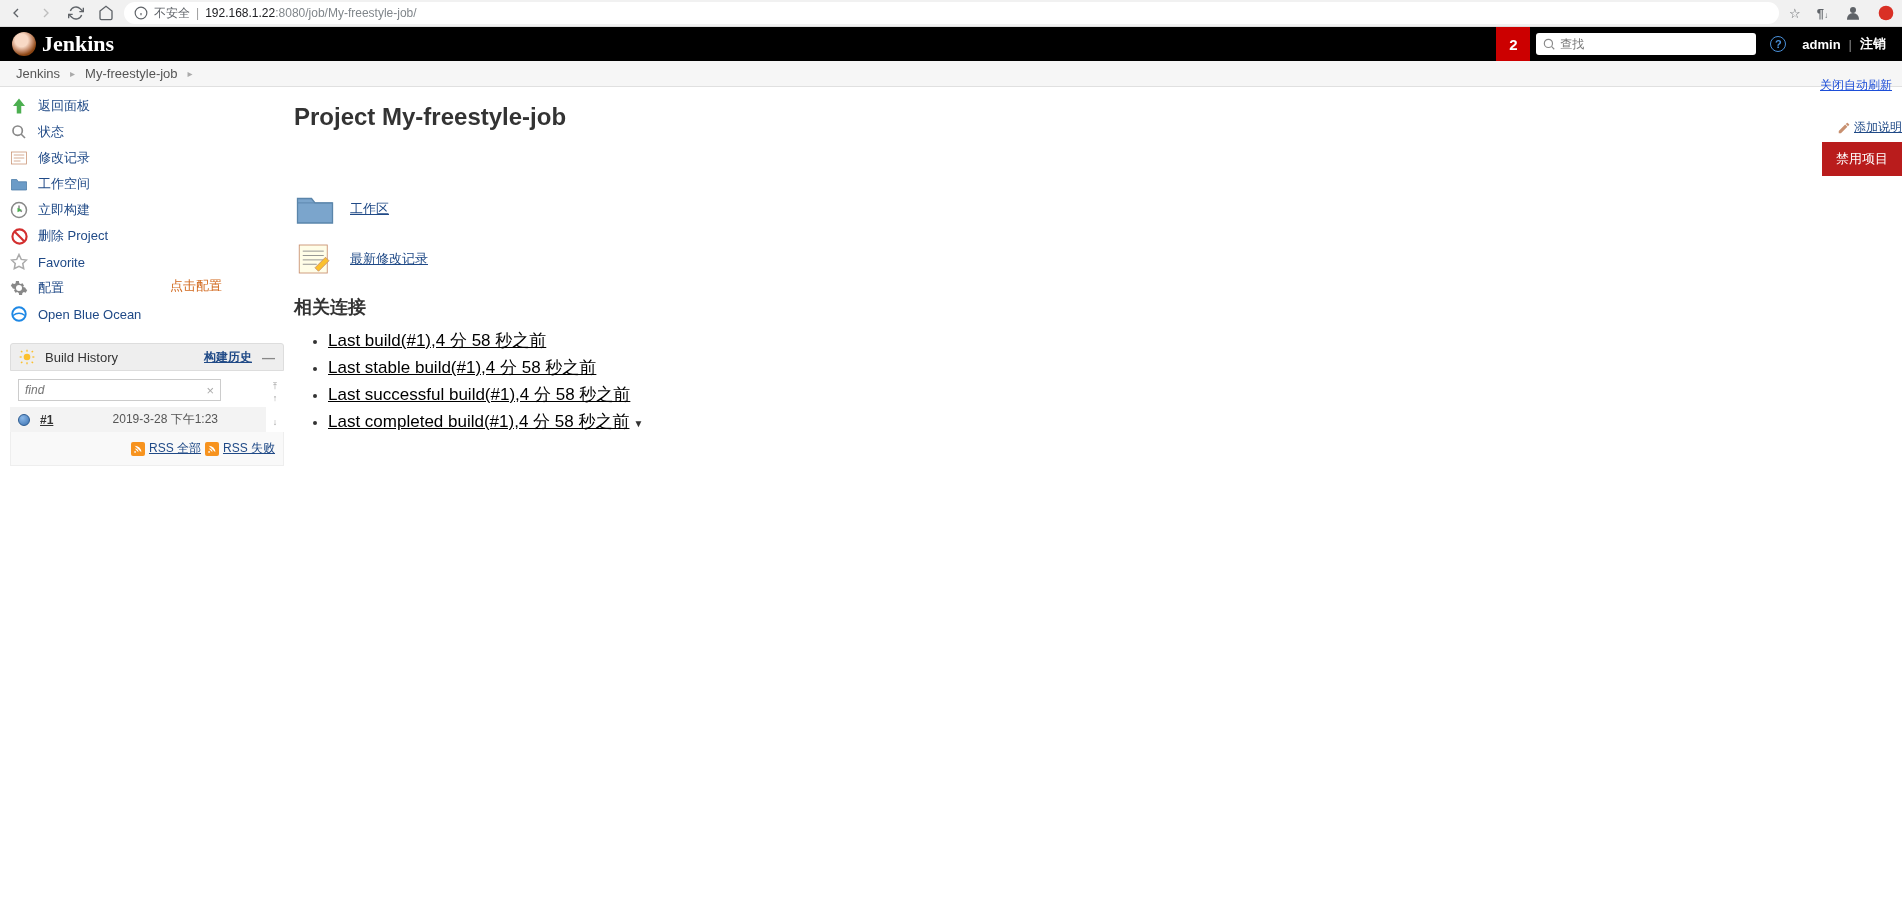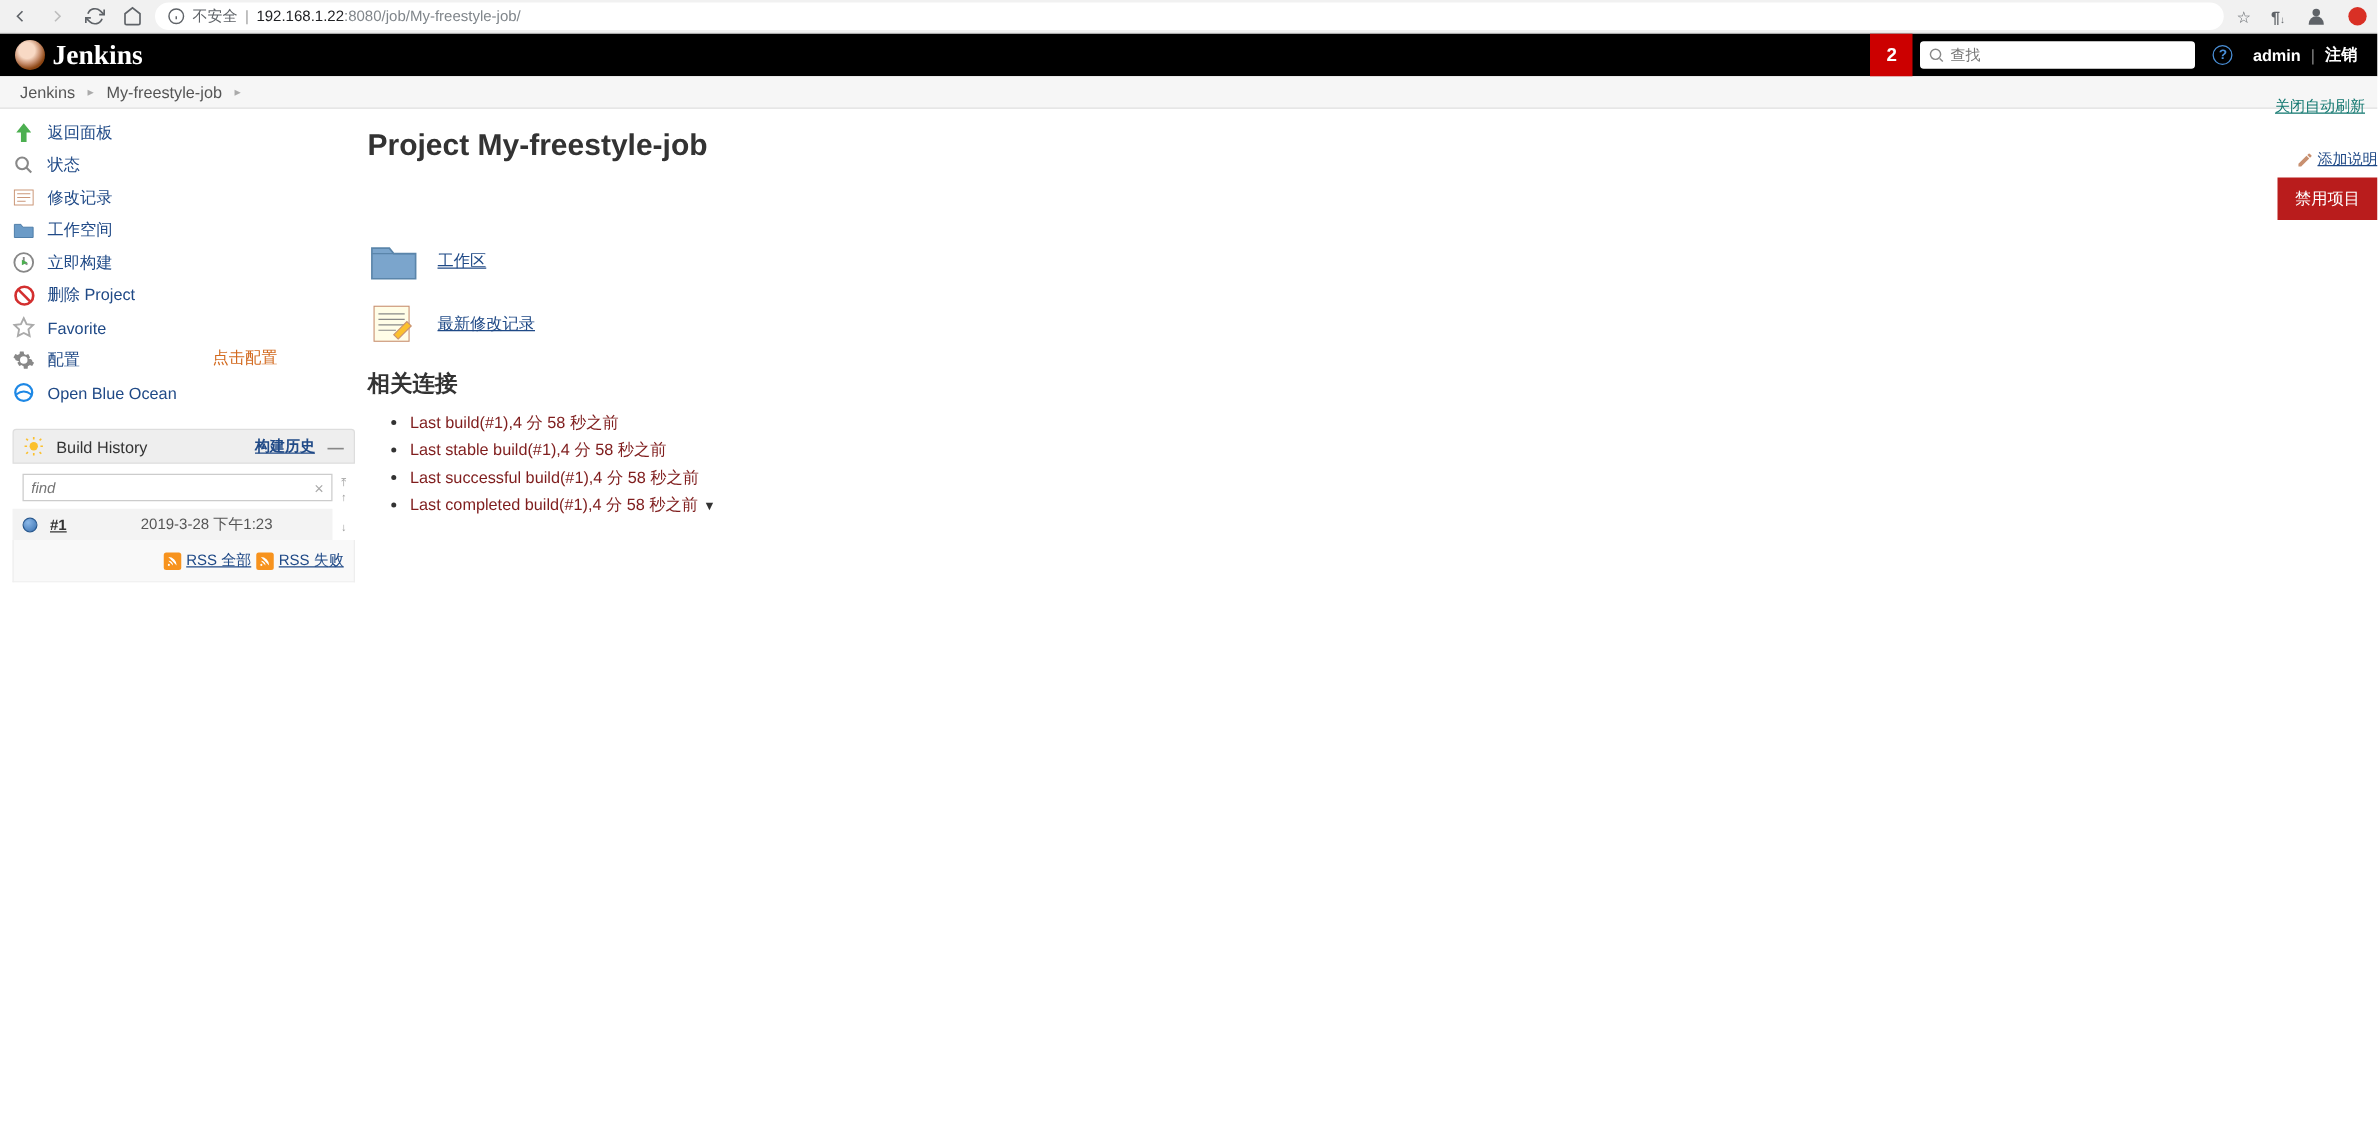--- a/index.html
+++ b/index.html
@@ -28,41 +28,41 @@
     .search-icon-glass { width: 14px; height: 14px; margin-right: 4px; }
     .help-circle { width: 16px; height: 16px; border: 1.5px solid #4a90d9; border-radius: 50%; color: #4a90d9; display: flex; align-items: center; justify-content: center; font-size: 11px; font-weight: bold; margin: 0 8px; }
     .user-link { color: #fff; font-weight: bold; font-size: 13px; margin: 0 8px; }
     .header-sep { color: #888; }
     
     
     .breadcrumbs-bar { background: #f6f6f6; border-bottom: 1px solid #e0e0e0; height: 26px; display: flex; align-items: center; justify-content: space-between; padding: 0 10px; font-size: 13px; }
     .crumbs { display: flex; align-items: center; gap: 4px; color: #555; }
     .crumb { padding: 0 6px; }
     .crumb-sep { color: #aaa; font-size: 10px; }
-    .auto-refresh { color: #0f766e; text-decoration: underline; font-size: 12px; margin-top: 24px; }
+    .auto-refresh { color: #1d4ed8; text-decoration: underline; font-size: 12px; margin-top: 24px; }
     
     
     .page-body { display: flex; }
     .side-panel { width: 294px; padding: 6px 0 0 0; }
     .main-panel { flex: 1; padding: 10px 16px 0 0; position: relative; }
     
     
     .tasks { padding: 0 0 6px 10px; }
     .task { display: flex; align-items: center; gap: 10px; height: 26px; color: #204a87; cursor: pointer; font-size: 13px; position: relative; }
     .task-icon { width: 18px; height: 18px; display: flex; align-items: center; justify-content: center; }
     .annotation { position: absolute; left: 160px; top: 2px; color: #d2691e; font-size: 13px; white-space: nowrap; }
     
     
     .build-history { margin: 10px 10px 0 10px; }
     .bh-header { background: #eee; border: 1px solid #ddd; border-radius: 3px 3px 0 0; height: 28px; display: flex; align-items: center; padding: 0 8px; gap: 10px; }
     .bh-weather { width: 16px; height: 16px; }
     .bh-title { font-weight: normal; color: #333; font-size: 13px; flex: 1; }
     .bh-trend { color: #204a87; text-decoration: underline; font-weight: bold; font-size: 12px; }
     .bh-dash { color: #888; font-weight: bold; }
-    .bh-search-row { display: flex; align-items: stretch; }
+    .bh-search-row { display: flex; align-items: stretch; gap: 45px; }
     .bh-search { flex: 1; border: 1px solid #ccc; margin: 8px 0 6px 8px; height: 22px; display: flex; align-items: center; padding: 0 6px; }
     .bh-search input { border: none; outline: none; flex: 1; font-style: italic; color: #888; font-size: 12px; }
     .bh-clear { color: #aaa; font-family: sans-serif; cursor: pointer; }
     .bh-arrows { width: 18px; display: flex; flex-direction: column; align-items: center; justify-content: center; gap: 1px; color: #999; font-size: 9px; padding-top: 6px; }
     .bh-row { display: flex; align-items: center; padding: 4px 8px; background: #f3f3f3; gap: 10px; }
     .status-ball { width: 12px; height: 12px; border-radius: 50%; background: radial-gradient(circle at 35% 30%, #8bb8e8, #3a71b0); border: 1px solid #2a5a90; }
     .build-num { color: #333; text-decoration: underline; font-weight: bold; font-size: 12px; }
     .build-date { color: #555; font-size: 12px; margin-left: auto; margin-right: 40px; }
     .bh-rss { background: #f9f9f9; border: 1px solid #eee; border-top: none; padding: 8px; display: flex; justify-content: flex-end; gap: 4px; align-items: center; }
     .rss-icon { width: 14px; height: 14px; background: #f7931e; border-radius: 2px; display: inline-flex; align-items: center; justify-content: center; }
@@ -74,21 +74,21 @@
     .add-desc { color: #204a87; text-decoration: underline; font-size: 12px; display: flex; align-items: center; gap: 3px; }
     .pencil-icon { width: 14px; height: 14px; }
     .disable-btn { background: #b91c1c; color: #fff; border: none; padding: 8px 14px; font-size: 13px; cursor: pointer; }
     .big-links { margin-top: 60px; }
     .big-link-row { display: flex; align-items: center; gap: 14px; margin-bottom: 14px; }
     .big-icon { width: 42px; height: 36px; }
     .big-link { color: #204a87; text-decoration: underline; font-size: 13px; }
     .related-title { font-size: 18px; font-weight: bold; margin: 18px 0 10px 0; }
     .related-list { padding-left: 34px; }
     .related-list li { margin: 4px 0; }
-    .related-link { color: #7f1d1d; font-size: 13px; }
+    .related-link { color: #000000; text-decoration: underline; font-size: 17px; }
     .dropdown-caret { font-size: 10px; margin-left: 4px; color: #333; }
     
     
     .arrow-line { position: absolute; left: 56px; top: 8px; width: 100px; height: 2px; }
   </style>
 </head>
 <body>
 
 <div class="browser-bar">
   <div class="browser-nav">

